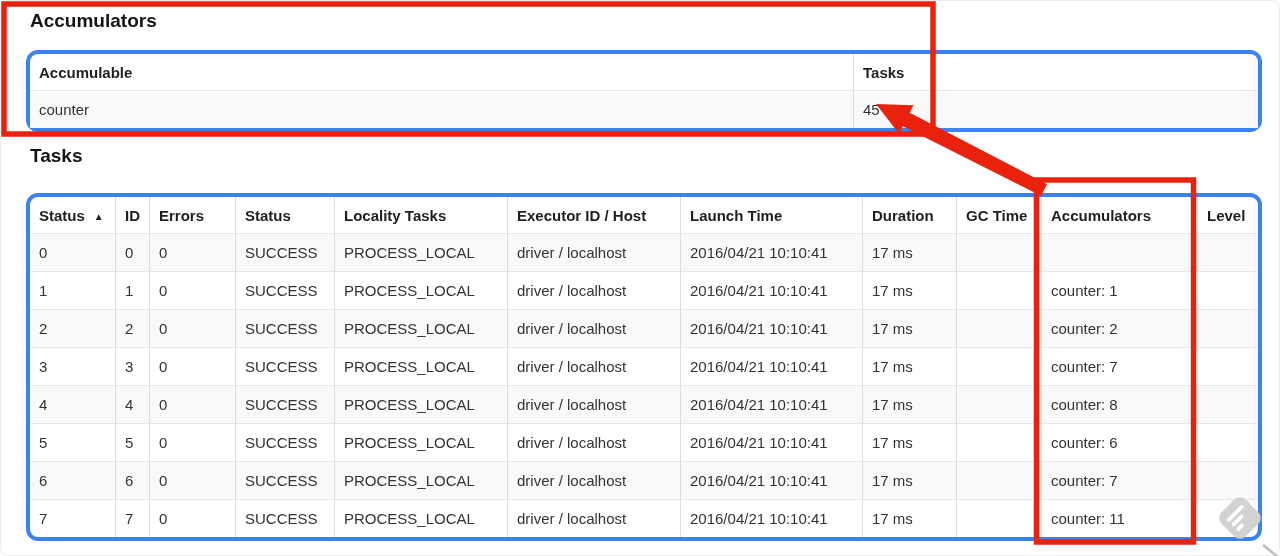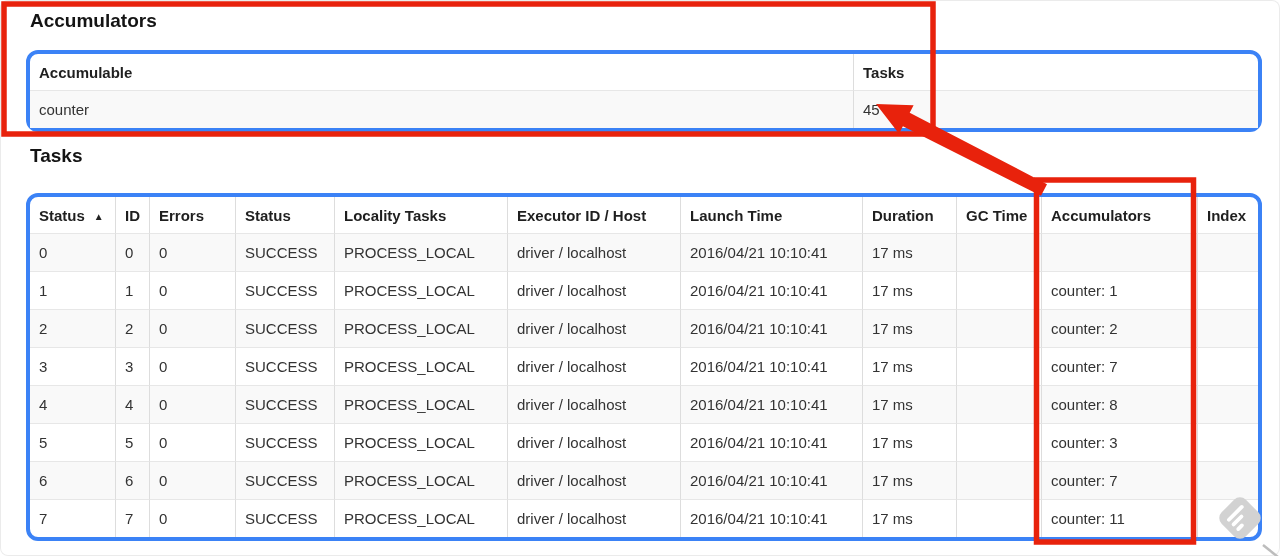--- a/index.html
+++ b/index.html
@@ -100,21 +100,21 @@
           <th><span>Status</span><span class="sort-caret">▲</span></th>
           <th><span>ID</span></th>
           <th><span>Errors</span></th>
           <th><span>Status</span></th>
           <th><span>Locality Tasks</span></th>
           <th><span>Executor ID / Host</span></th>
           <th><span>Launch Time</span></th>
           <th><span>Duration</span></th>
           <th><span>GC Time</span></th>
           <th><span>Accumulators</span></th>
-          <th><span>Index</span></th>
+          <th><span>Level</span></th>
         </tr>
       </thead>
     <tbody id="tasks-body">
         <tr>
           <td>0</td>
           <td>0</td>
           <td>0</td>
           <td>SUCCESS</td>
           <td>PROCESS_LOCAL</td>
           <td>driver / localhost</td>
@@ -179,21 +179,21 @@
         <tr>
           <td>5</td>
           <td>5</td>
           <td>0</td>
           <td>SUCCESS</td>
           <td>PROCESS_LOCAL</td>
           <td>driver / localhost</td>
           <td>2016/04/21 10:10:41</td>
           <td>17 ms</td>
           <td></td>
-          <td>counter: 3</td>
+          <td>counter: 6</td>
           <td></td>
         </tr>
         <tr>
           <td>6</td>
           <td>6</td>
           <td>0</td>
           <td>SUCCESS</td>
           <td>PROCESS_LOCAL</td>
           <td>driver / localhost</td>
           <td>2016/04/21 10:10:41</td>

